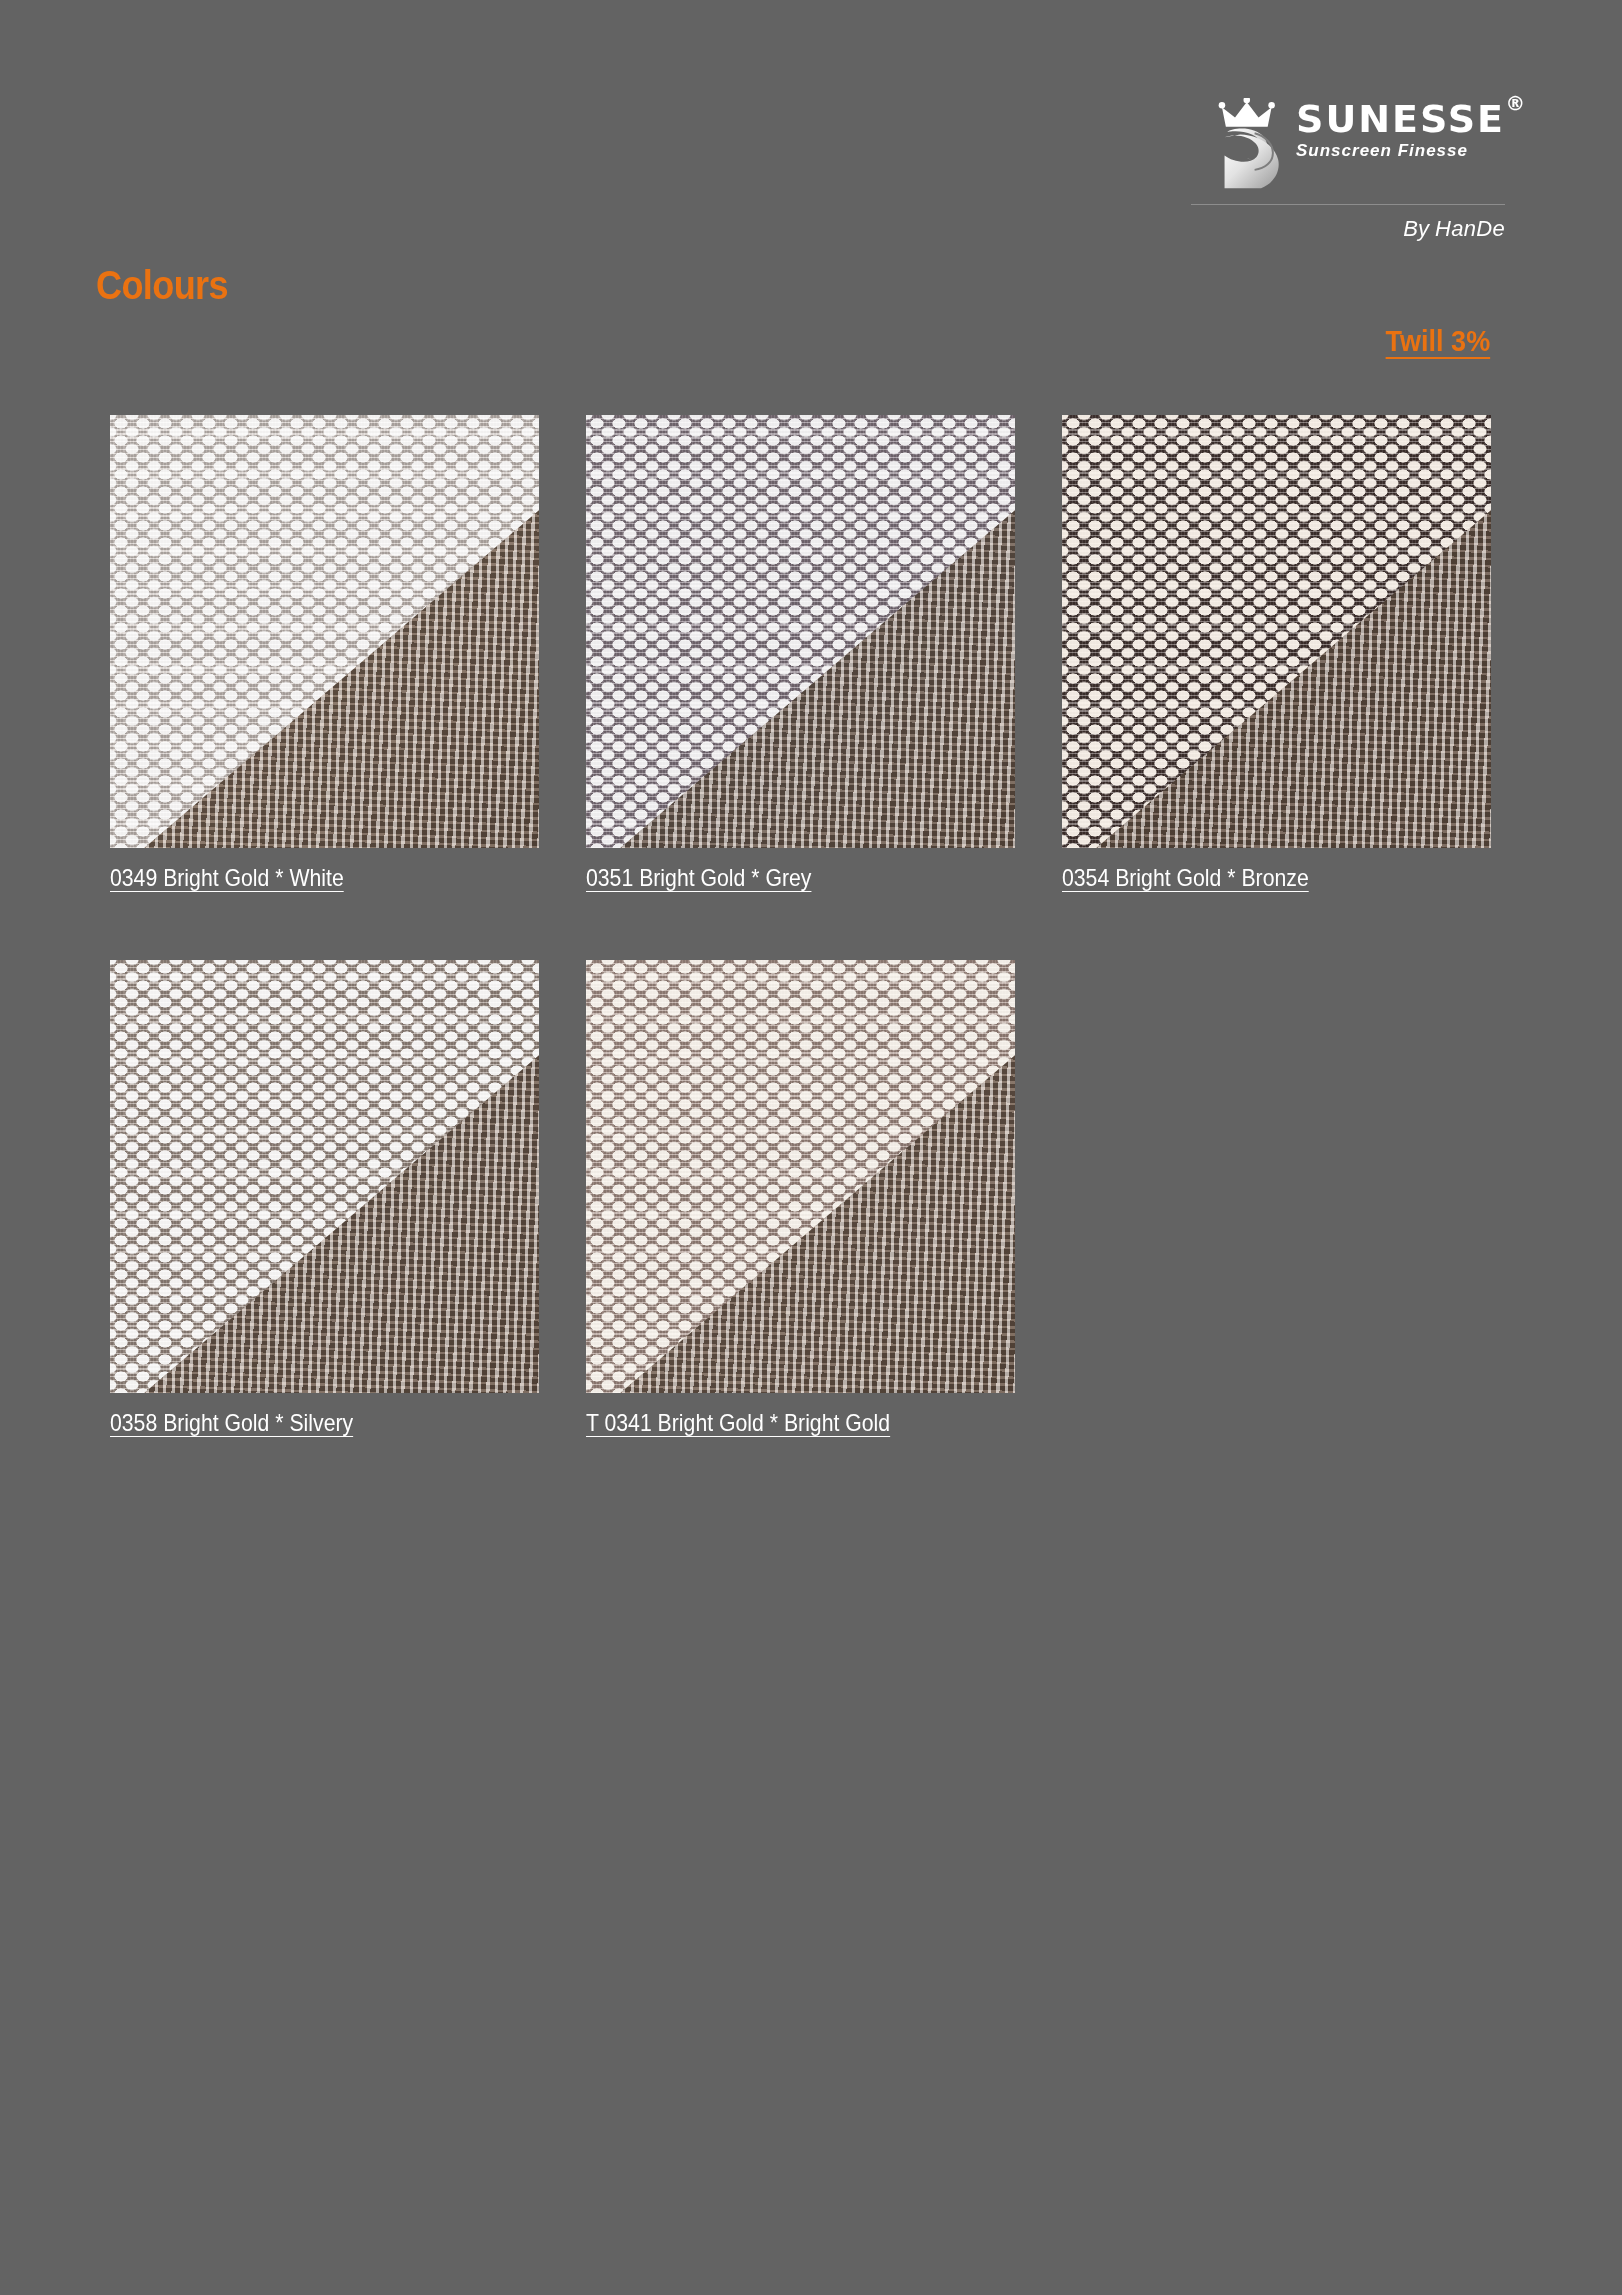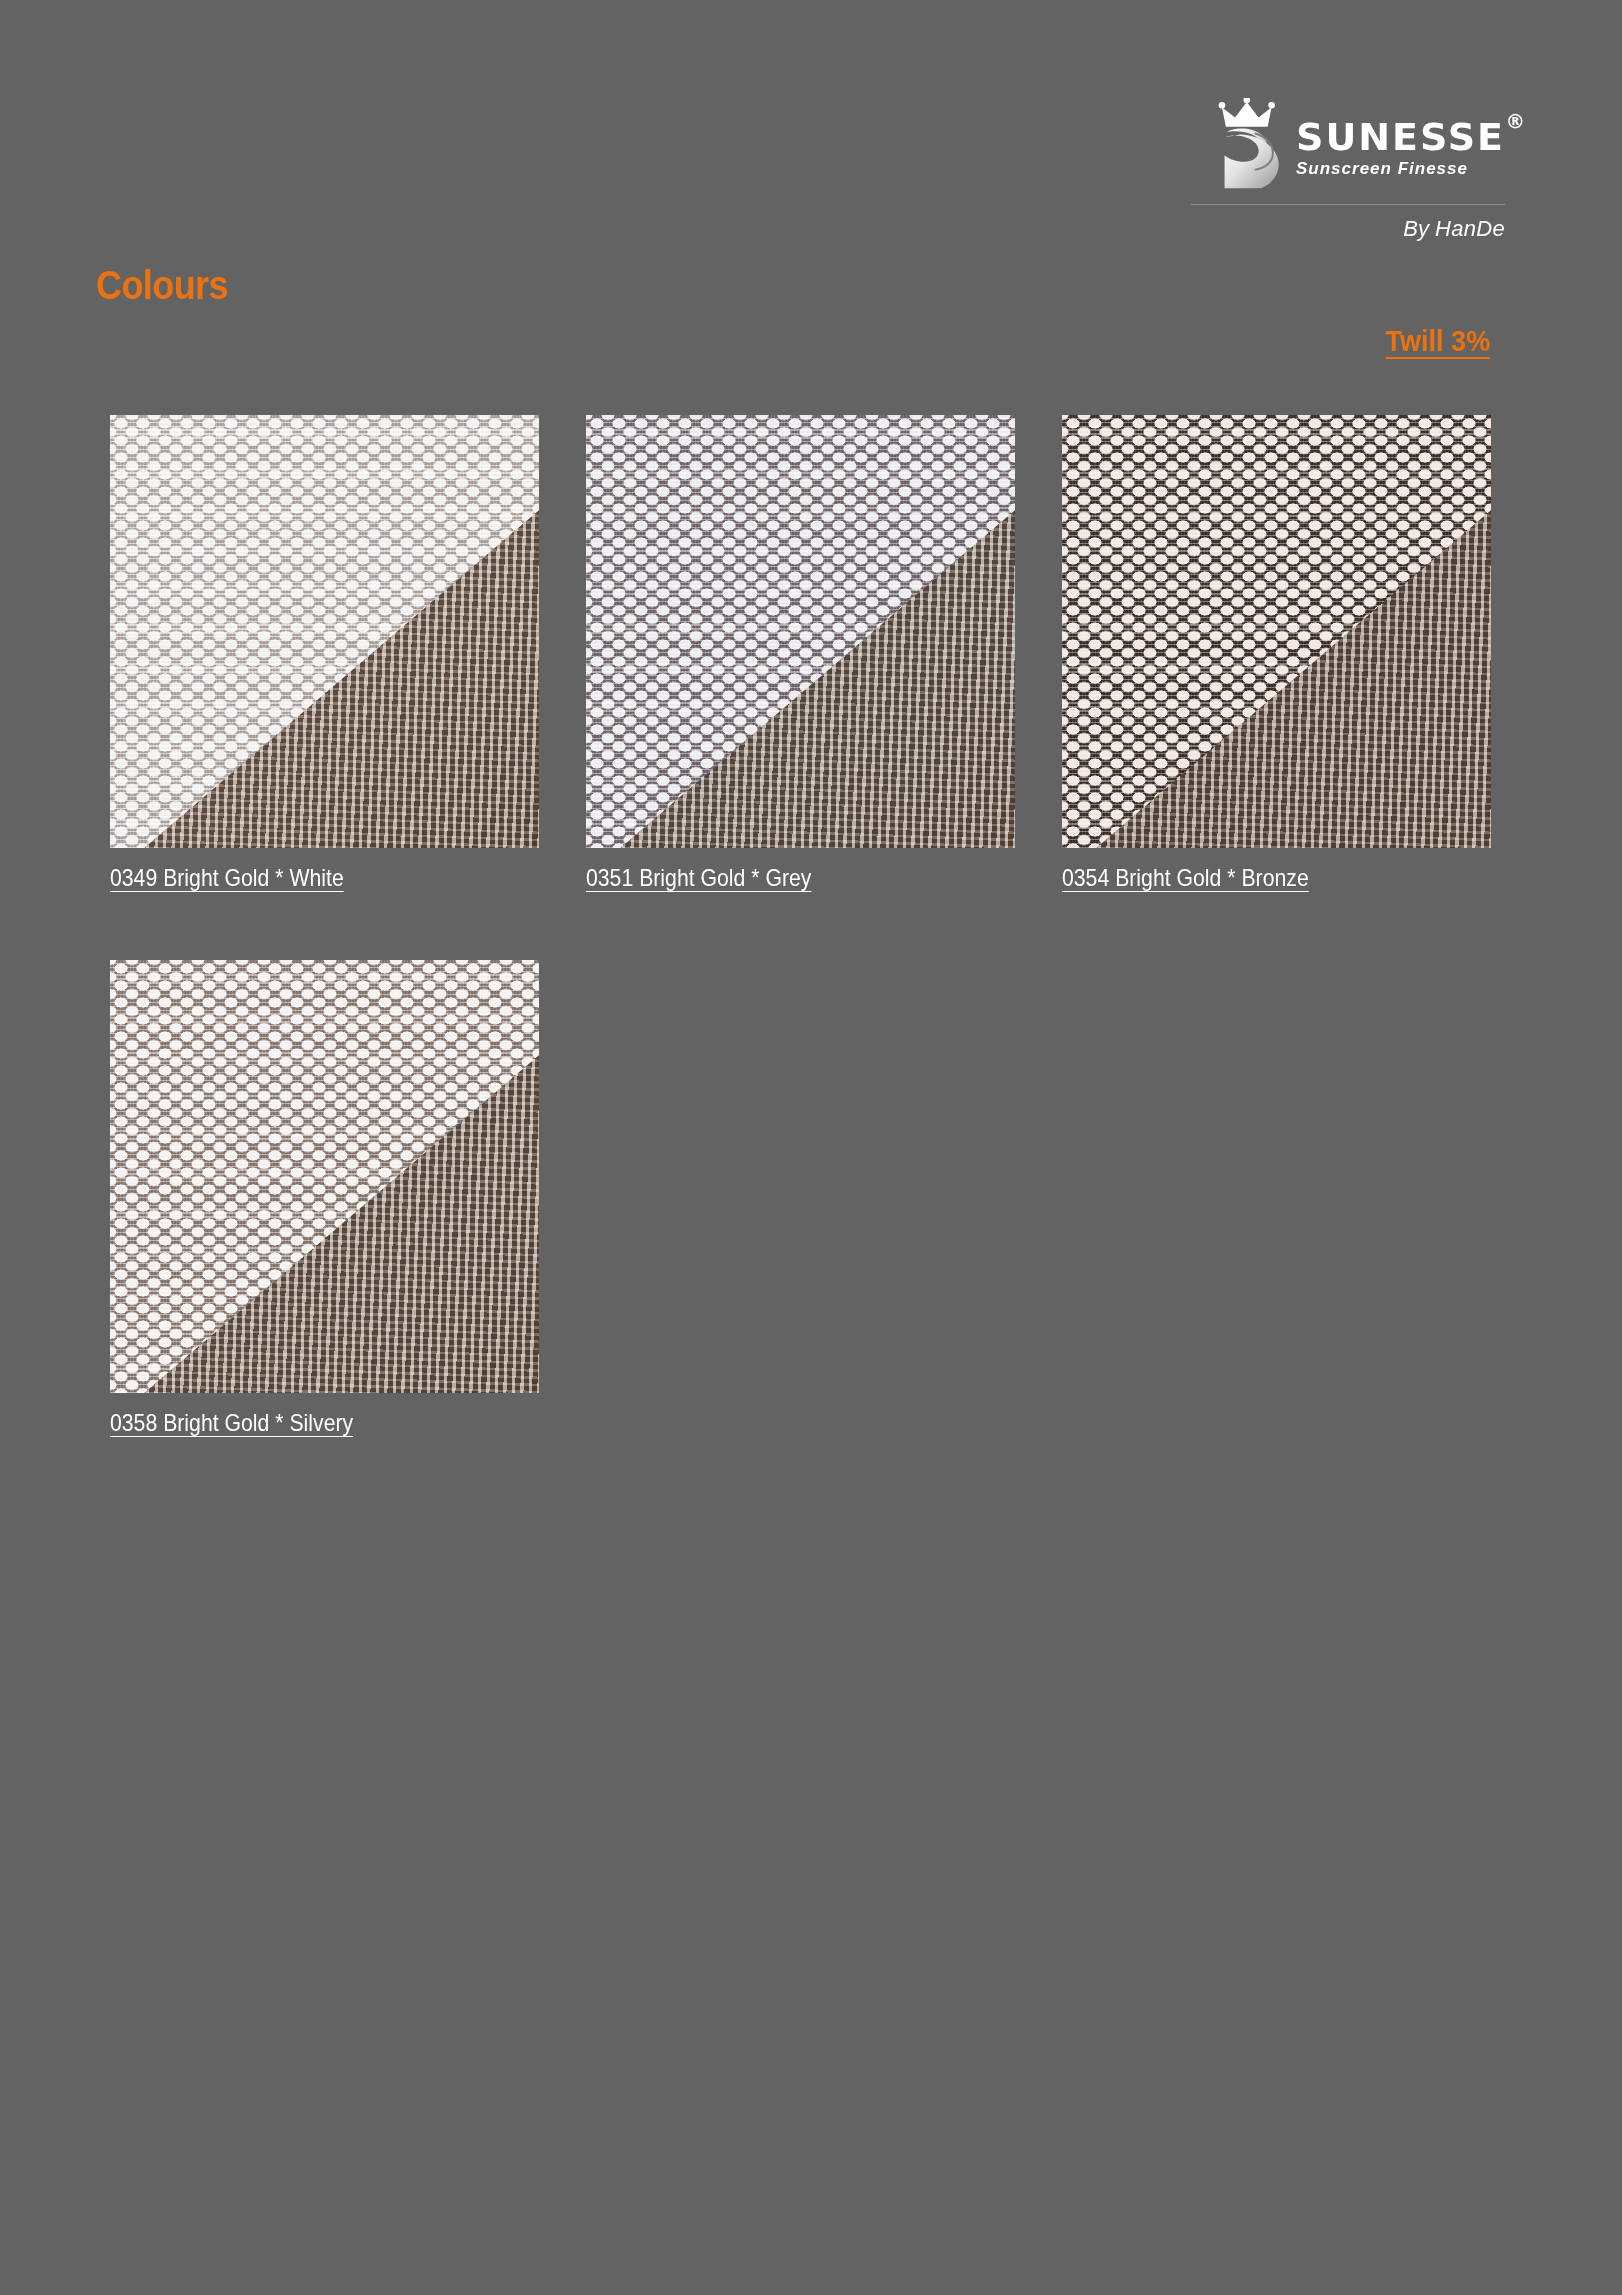--- a/index.html
+++ b/index.html
@@ -18,21 +18,20 @@
   
   #logo-block {
     position: absolute;
     left: 1191px;
     top: 98px;
     width: 314px;
     text-align: right;
   }
   #logo-row {
     display: flex;
-    align-items: center;
     justify-content: flex-end;
     gap: 10.5px;
   }
   #crown-lion {
     width: 68px;
     height: 98px;
     flex: 0 0 auto;
   }
   #wordmark-col {
     display: flex;
@@ -288,14 +287,27 @@
           <div class="weave"></div>
           <div class="dots" style="background-image: radial-gradient(rgba(255, 255, 255, 0.9) 40%, transparent 44%), radial-gradient(rgba(255, 255, 255, 0.9) 40%, transparent 44%); background-size: 22px 17px, 22px 17px; background-position: 0px 0px, 11px 8.5px;"></div>
         </div>
         <div class="fold">
           <div class="fold-base" style="background: linear-gradient(135deg, rgb(176, 150, 132) 0%, rgb(142, 115, 96) 100%);"></div>
           <div class="fold-weave"></div>
         </div>
       </div>
       <div class="caption">0358 Bright Gold * Silvery</div>
     </div>
+    <div class="swatch-cell">
+      <div class="swatch">
+        <div class="swatch-face" style="background: linear-gradient(135deg, rgb(178, 154, 144) 0%, rgb(168, 144, 134) 100%);">
+          <div class="weave"></div>
+          <div class="dots" style="background-image: radial-gradient(rgba(255, 252, 246, 0.88) 40%, transparent 44%), radial-gradient(rgba(255, 252, 246, 0.88) 40%, transparent 44%); background-size: 22px 17px, 22px 17px; background-position: 0px 0px, 11px 8.5px;"></div>
+        </div>
+        <div class="fold">
+          <div class="fold-base" style="background: linear-gradient(135deg, rgb(182, 154, 134) 0%, rgb(142, 115, 96) 100%);"></div>
+          <div class="fold-weave"></div>
+        </div>
+      </div>
+      <div class="caption">T 0341 Bright Gold * Bright Gold</div>
+    </div>
   </div>
 
 
 </body></html>

